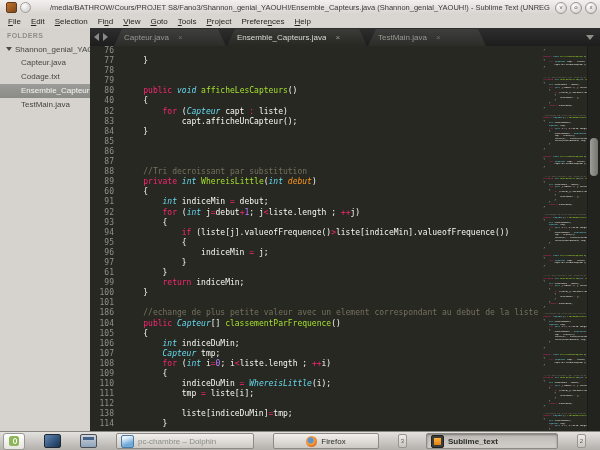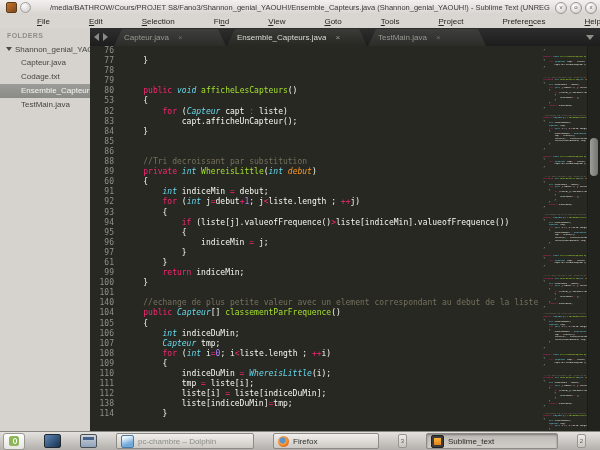--- a/index.html
+++ b/index.html
@@ -18,21 +18,21 @@
     font-size:7.5px;color:#3a3a38;white-space:nowrap;overflow:hidden;}
   .win-controls{margin-left:auto;display:flex;gap:3px;}
   .win-btn{width:10px;height:10px;border-radius:50%;border:1px solid #9b9793;
     background:radial-gradient(circle at 35% 30%,#ffffff,#ccc8c4);
     font-size:6px;line-height:9px;text-align:center;color:#555;flex:none;}
 
   
   .menubar{position:absolute;top:15px;left:0;right:0;height:13px;
     background:#d9d5d1;border-bottom:1px solid #b3afab;
     display:flex;align-items:center;font-size:8px;color:#26261f;padding-left:3px;}
-  .menu-item{padding:0 5px;margin-left:29px;}
+  .menu-item{padding:0 5px;}
   .menu-item u{text-decoration:underline;}
 
   
   .main{position:absolute;top:28px;left:0;right:0;bottom:18px;display:flex;}
 
   
   .sidebar{width:90px;flex:none;background:#d6d3ce;overflow:hidden;font-size:8px;color:#45453f;}
   .folders-header{font-size:7px;font-weight:bold;letter-spacing:.4px;color:#8e8e89;padding:4px 0 3px 7px;}
   .tree-root{display:flex;align-items:center;height:14px;padding-left:6px;white-space:nowrap;overflow:hidden;}
   .disclosure{width:0;height:0;border-left:3.5px solid transparent;border-right:3.5px solid transparent;
@@ -208,21 +208,21 @@
             </div>
             <div class="row">
               <span class="ln">79</span>
               <span class="code"></span>
             </div>
             <div class="row">
               <span class="ln">80</span>
               <span class="code"><span class="s-p">    </span><span class="s-k">public</span><span class="s-p"> </span><span class="s-t">void</span><span class="s-p"> </span><span class="s-f">afficheLesCapteurs</span><span class="s-p">()</span></span>
             </div>
             <div class="row">
-              <span class="ln">53</span>
+              <span class="ln">40</span>
               <span class="code"><span class="s-p">    {</span></span>
             </div>
             <div class="row">
               <span class="ln">82</span>
               <span class="code"><span class="s-p">        </span><span class="s-k">for</span><span class="s-p"> (</span><span class="s-t">Capteur</span><span class="s-p"> capt </span><span class="s-k">:</span><span class="s-p"> liste)</span></span>
             </div>
             <div class="row">
               <span class="ln">83</span>
               <span class="code"><span class="s-p">            capt.afficheUnCapteur();</span></span>
             </div>
@@ -232,20 +232,24 @@
             </div>
             <div class="row">
               <span class="ln">85</span>
               <span class="code"></span>
             </div>
             <div class="row">
               <span class="ln">86</span>
               <span class="code"></span>
             </div>
             <div class="row">
+              <span class="ln">87</span>
+              <span class="code"></span>
+            </div>
+            <div class="row">
               <span class="ln">88</span>
               <span class="code"><span class="s-c">    //Tri decroissant par substitution</span></span>
             </div>
             <div class="row">
               <span class="ln">89</span>
               <span class="code"><span class="s-p">    </span><span class="s-k">private</span><span class="s-p"> </span><span class="s-t">int</span><span class="s-p"> </span><span class="s-f">WhereisLittle</span><span class="s-p">(</span><span class="s-t">int</span><span class="s-p"> </span><span class="s-a">debut</span><span class="s-p">)</span></span>
             </div>
             <div class="row">
               <span class="ln">60</span>
               <span class="code"><span class="s-p">    {</span></span>
@@ -288,21 +292,21 @@
             </div>
             <div class="row">
               <span class="ln">100</span>
               <span class="code"><span class="s-p">    }</span></span>
             </div>
             <div class="row">
               <span class="ln">101</span>
               <span class="code"></span>
             </div>
             <div class="row">
-              <span class="ln">140</span>
+              <span class="ln">186</span>
               <span class="code"><span class="s-c">    //echange de plus petite valeur avec un element correspondant au debut de la liste</span></span>
             </div>
             <div class="row">
               <span class="ln">104</span>
               <span class="code"><span class="s-p">    </span><span class="s-k">public</span><span class="s-p"> </span><span class="s-t">Capteur</span><span class="s-p">[] </span><span class="s-f">classementParFrequence</span><span class="s-p">()</span></span>
             </div>
             <div class="row">
               <span class="ln">105</span>
               <span class="code"><span class="s-p">    {</span></span>
             </div>
@@ -325,21 +329,20 @@
             <div class="row">
               <span class="ln">110</span>
               <span class="code"><span class="s-p">            indiceDuMin </span><span class="s-k">=</span><span class="s-p"> </span><span class="s-t">WhereisLittle</span><span class="s-p">(i);</span></span>
             </div>
             <div class="row">
               <span class="ln">111</span>
               <span class="code"><span class="s-p">            tmp </span><span class="s-k">=</span><span class="s-p"> liste[i];</span></span>
             </div>
             <div class="row">
               <span class="ln">112</span>
-              <span class="code"><span class="s-p">            liste[i] </span><span class="s-k">=</span><span class="s-p"> liste[indiceDuMin];</span></span>
             </div>
             <div class="row">
               <span class="ln">138</span>
               <span class="code"><span class="s-p">            liste[indiceDuMin]</span><span class="s-k">=</span><span class="s-p">tmp;</span></span>
             </div>
             <div class="row">
               <span class="ln">114</span>
               <span class="code"><span class="s-p">        }</span></span>
             </div>
           </div>
@@ -507,26 +510,26 @@
   <div class="taskbar" id="taskbar">
       <div class="launch mint-btn">
         <div class="mint-logo"></div>
       </div>
       <div class="launch desk-icon"></div>
       <div class="launch view-icon"></div>
       <div class="task-btn minimized" style="width: 128px;">
         <span class="t-icon t-dolphin"></span>
         <span>pc-chambre – Dolphin</span>
       </div>
-      <div class="task-btn " style="width: 96px;">
+      <div class="task-btn " style="width: 96px; justify-content: center;">
         <span class="t-icon t-firefox"></span>
         <span>Firefox</span>
       </div>
       <div class="badge">3</div>
-      <div class="task-btn active" style="width: 122px;">
+      <div class="task-btn active" style="width: 122px; font-weight: bold;">
         <span class="t-icon t-sublime"></span>
         <span>Sublime_text</span>
       </div>
       <div class="badge">2</div>
       <div class="tray">
         <span class="ti ti-info">i</span>
         <span class="ti ti-scissors">
           <span class="b1"></span>
           <span class="b2"></span>
           <span class="h1"></span>

